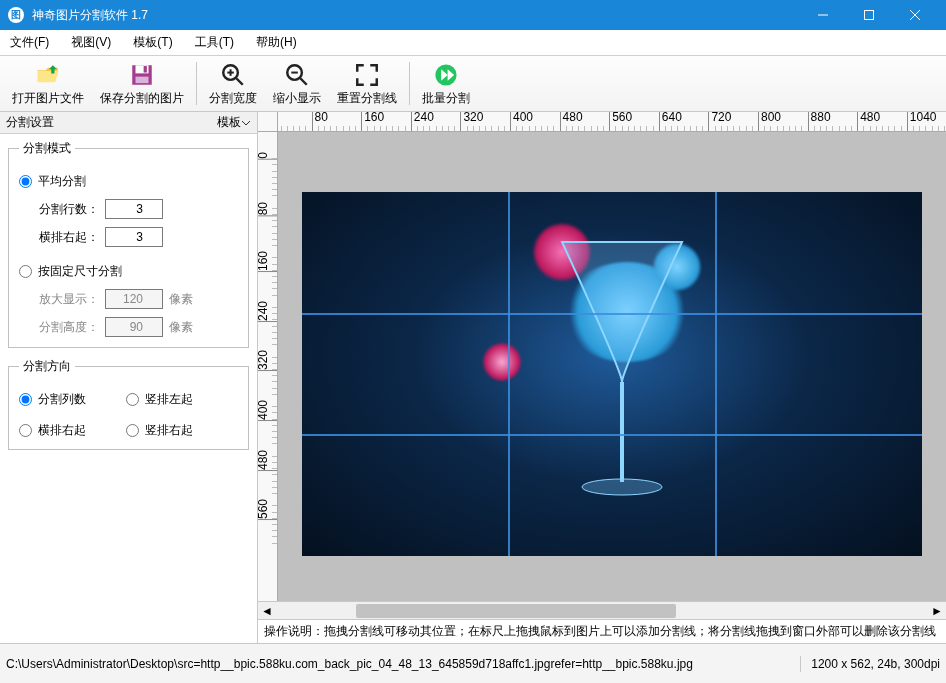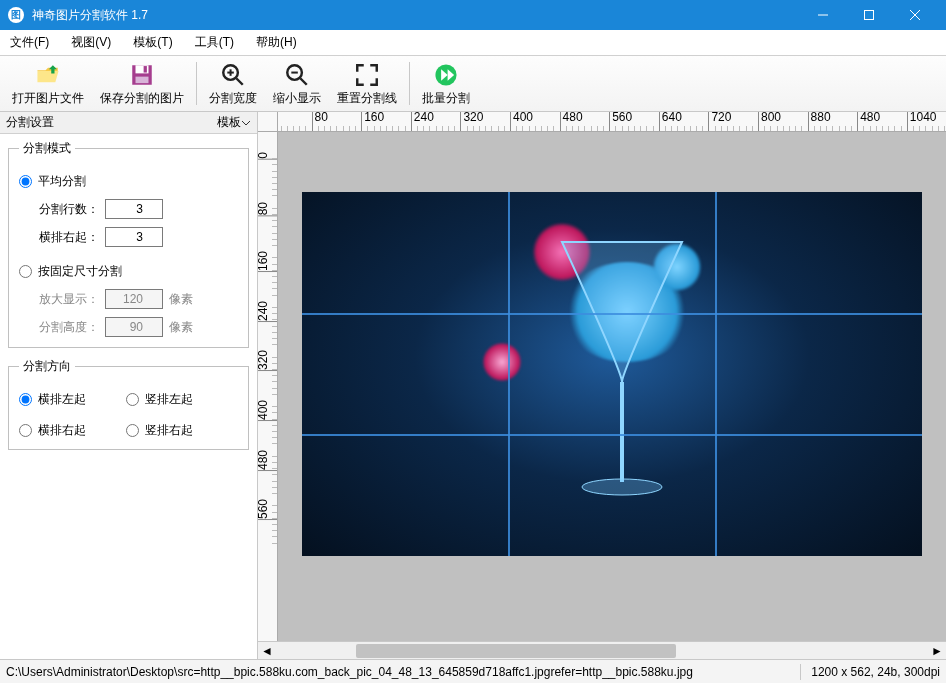--- a/index.html
+++ b/index.html
@@ -62,21 +62,21 @@
 .grid-line-v { position: absolute; top: 0; bottom: 0; width: 2px; background: #3c8dde; opacity: .85; }
 .grid-line-h { position: absolute; left: 0; right: 0; height: 2px; background: #3c8dde; opacity: .85; }
 
 .scroll-h { height: 18px; background: #f0f0f0; border-top: 1px solid #c8c8c8; display: flex; align-items: center; }
 .scroll-h .arrow { width: 18px; height: 18px; display: flex; align-items: center; justify-content: center; cursor: pointer; }
 .scroll-h .track { flex: 1; height: 18px; position: relative; }
 .scroll-h .thumb { position: absolute; left: 80px; width: 320px; top: 2px; height: 14px; background: #c2c2c2; border-radius: 2px; }
 .info-bar { height: 24px; border-top: 1px solid #c8c8c8; background: #fff; display: flex; align-items: center; padding: 0 6px; font-size: 12px; }
 
 
-.statusbar { height: 24px; border-top: 1px solid #c8c8c8; background: #f4f4f4; display: flex; align-items: center; padding: 0 6px; gap: 10px; }
+.statusbar { height: 40px; border-top: 1px solid #c8c8c8; background: #f4f4f4; display: flex; align-items: center; padding: 0 6px; gap: 10px; }
 .statusbar .path { flex: 1; white-space: nowrap; overflow: hidden; text-overflow: clip; }
 .statusbar .sep { width: 1px; height: 16px; background: #c8c8c8; }
 
 svg.icon { width: 26px; height: 26px; }
 </style>
 </head>
 <body>
 
 <div class="titlebar">
   <div class="app-icon">图</div>
@@ -221,21 +221,21 @@
           <input type="number" disabled="" value="90" style="">
           <span class="unit">像素</span>
         </div>
       </fieldset>
 
       <fieldset>
         <legend>分割方向</legend>
         <div class="form-row options">
           <label class="radio">
               <input type="radio" name="dir" checked="" style="">
-              <span>横排左起</span>
+              <span>分割列数</span>
             </label>
           <label class="radio">
               <input type="radio" name="dir" style="">
               <span>竖排左起</span>
             </label>
         </div>
         <div class="form-row options" style="margin-top:14px">
           <label class="radio">
               <input type="radio" name="dir" style="">
               <span>横排右起</span>
@@ -451,20 +451,23 @@
         </div>
       </div>
     </div>
     <div class="scroll-h">
       <div class="arrow">◄</div>
       <div class="track">
           <div class="thumb"></div>
         </div>
       <div class="arrow">►</div>
     </div>
+    <div class="info-bar">
+      <span>操作说明：拖拽分割线可移动其位置；在标尺上拖拽鼠标到图片上可以添加分割线；将分割线拖拽到窗口外部可以删除该分割线</span>
+    </div>
   </div>
 </div>
 
 <div class="statusbar">
   <div class="path">C:\Users\Administrator\Desktop\src=http__bpic.588ku.com_back_pic_04_48_13_645859d718affc1.jpgrefer=http__bpic.588ku.jpg</div>
   <div class="sep"></div>
   <div>1200 x 562, 24b, 300dpi</div>
 </div>
 
 </body></html>

